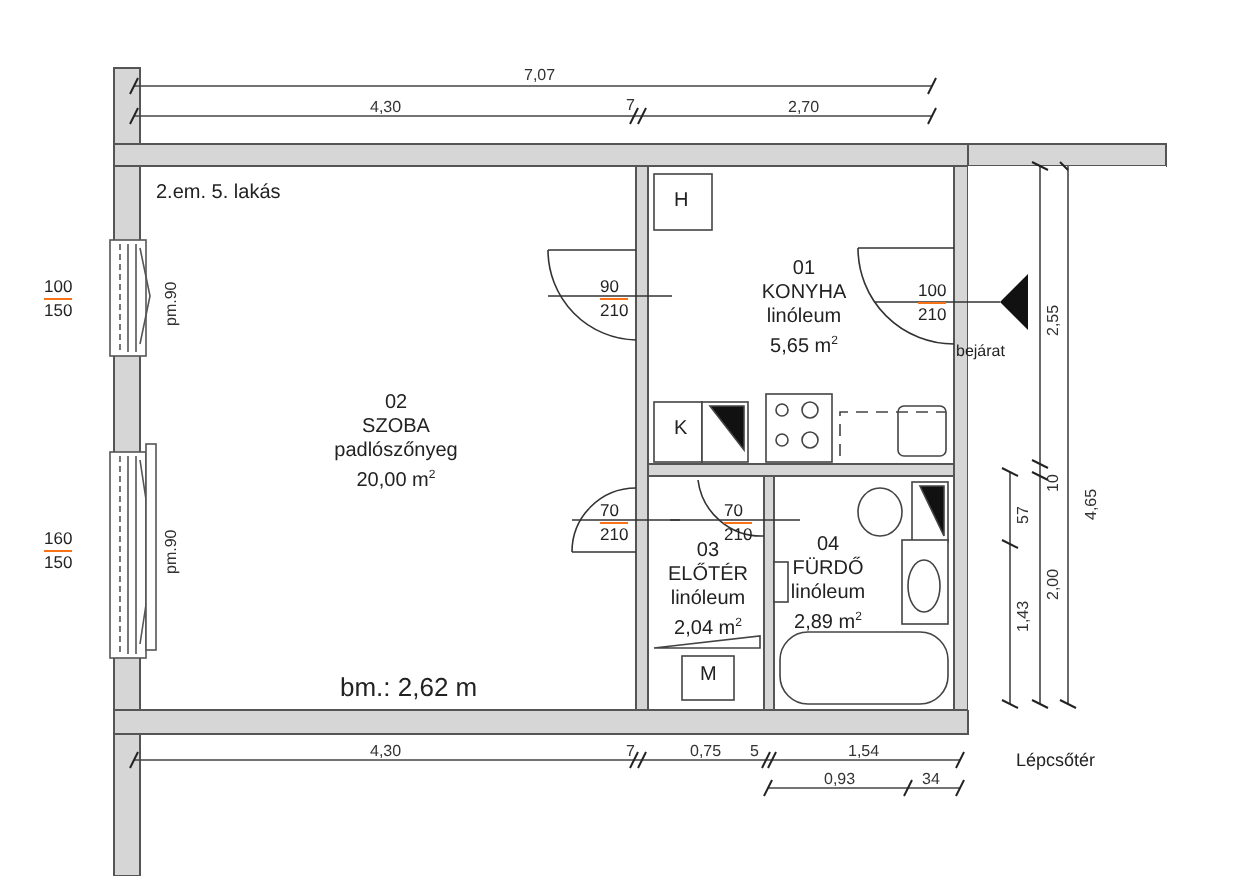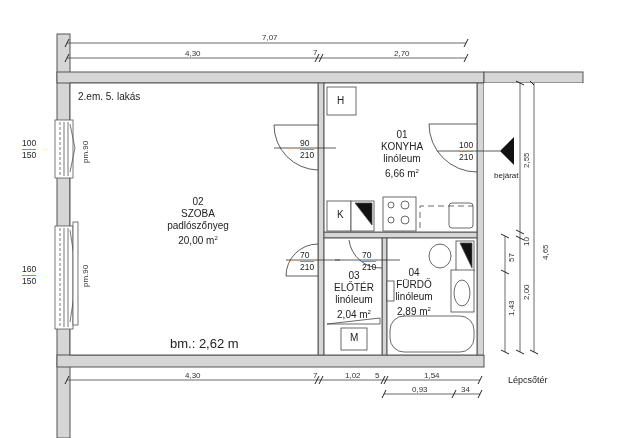--- a/index.html
+++ b/index.html
@@ -142,21 +142,21 @@
   </g>
 </svg>
 
 <div class="lbl" style="left:78px;top:92px;font-size:10px;">2.em. 5. lakás</div>
 <div class="lbl" style="left:170px;top:337px;font-size:13px;">bm.: 2,62 m</div>
 
 <div class="lbl room" style="left:402px;top:129px;">
   <div>01</div>
   <div>KONYHA</div>
   <div>linóleum</div>
-  <div><span>6,66 m</span><sup>2</sup></div>
+  <div><span>5,65 m</span><sup>2</sup></div>
 </div>
 <div class="lbl room" style="left:198px;top:196px;">
   <div>02</div>
   <div>SZOBA</div>
   <div>padlószőnyeg</div>
   <div><span>20,00 m</span><sup>2</sup></div>
 </div>
 <div class="lbl room" style="left:354px;top:270px;">
   <div>03</div>
   <div>ELŐTÉR</div>
@@ -177,31 +177,31 @@
 <div class="lbl door" style="left:300px;top:138px;"><span>90</span><span class="bar">210</span></div>
 <div class="lbl door" style="left:459px;top:140px;"><span>100</span><span class="bar">210</span></div>
 <div class="lbl door" style="left:300px;top:250px;"><span>70</span><span class="bar">210</span></div>
 <div class="lbl door" style="left:362px;top:250px;"><span>70</span><span class="bar">210</span></div>
 
 <div class="lbl door" style="left:22px;top:138px;"><span>100</span><span class="bar">150</span></div>
 <div class="lbl door" style="left:22px;top:264px;"><span>160</span><span class="bar">150</span></div>
 <div class="lbl dim vert" style="left:82px;top:163px;">pm.90</div>
 <div class="lbl dim vert" style="left:82px;top:287px;">pm.90</div>
 
-<div class="lbl" style="left:494px;top:172px;font-size:8px;">bejárat</div>
+<div class="lbl" style="left:478px;top:172px;font-size:8px;">bejárat</div>
 <div class="lbl" style="left:508px;top:376px;font-size:9px;">Lépcsőtér</div>
 
 <div class="lbl dim" style="left:262px;top:34px;">7,07</div>
 <div class="lbl dim" style="left:185px;top:50px;">4,30</div>
 <div class="lbl dim" style="left:313px;top:49px;">7</div>
 <div class="lbl dim" style="left:394px;top:50px;">2,70</div>
 
 <div class="lbl dim" style="left:185px;top:372px;">4,30</div>
 <div class="lbl dim" style="left:313px;top:372px;">7</div>
-<div class="lbl dim" style="left:345px;top:372px;">1,02</div>
+<div class="lbl dim" style="left:345px;top:372px;">0,75</div>
 <div class="lbl dim" style="left:375px;top:372px;">5</div>
 <div class="lbl dim" style="left:424px;top:372px;">1,54</div>
 <div class="lbl dim" style="left:412px;top:386px;">0,93</div>
 <div class="lbl dim" style="left:461px;top:386px;">34</div>
 
 <div class="lbl dim vert" style="left:542px;top:260px;">4,65</div>
 <div class="lbl dim vert" style="left:523px;top:168px;">2,55</div>
 <div class="lbl dim vert" style="left:523px;top:246px;">10</div>
 <div class="lbl dim vert" style="left:523px;top:300px;">2,00</div>
 <div class="lbl dim vert" style="left:508px;top:262px;">57</div>

